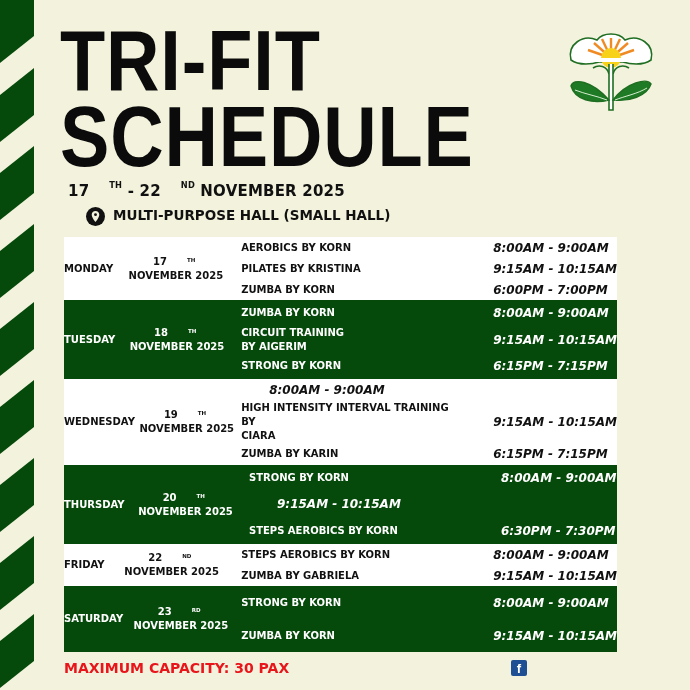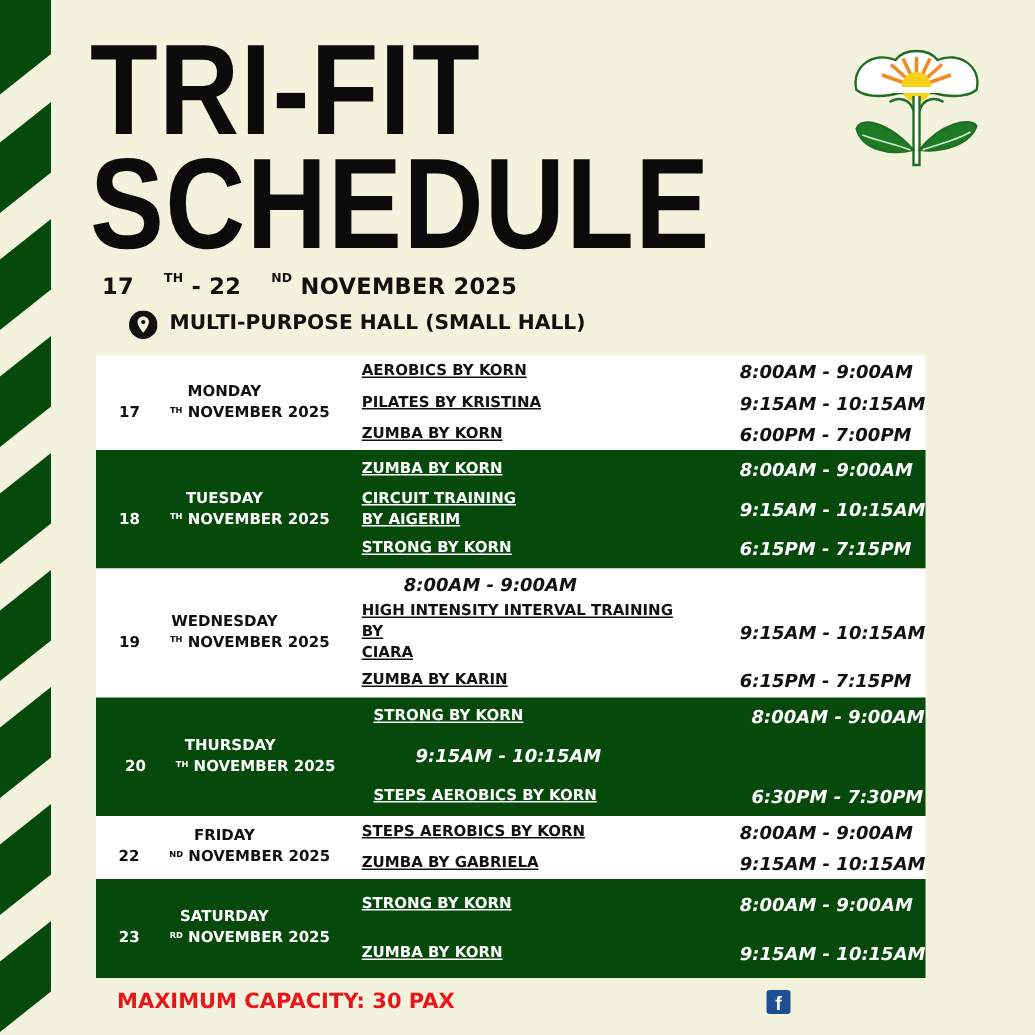--- a/index.html
+++ b/index.html
@@ -33,36 +33,36 @@
   }
   .pin { width: 19px; height: 19px; }
   .logo { position: absolute; left: 563px; top: 22px; width: 96px; height: 98px; }
   .table {
     position: absolute; left: 64px; top: 237px; width: 553px;
   }
   .block { display: flex; width: 100%; }
   .block.white { background: #ffffff; color: #111; }
   .block.green { background: #064a0b; color: #ffffff; }
   .day {
-    width: 179px; display: flex; flex-direction: column;
+    width: 179px; display: flex; flex-direction: row;
     justify-content: center; align-items: center; text-align: center;
     font-weight: 700; font-size: 10px; line-height: 14px;
   }
   .rows { flex: 1; display: flex; flex-direction: column; }
   .row { display: flex; align-items: center; flex: 1; }
   .cls {
     width: 224px; padding-left: 6px;
-    font-weight: 700; font-size: 10px; line-height: 14px; text-decoration: underline;
+    font-weight: 700; font-size: 10px; line-height: 14px;
   }
   .time {
     flex: 1; text-align: left; padding-left: 34px;
     font-weight: 700; font-size: 12px; white-space: nowrap; font-style: italic;
   }
   .cap {
-    position: absolute; left: 78px; top: 660px;
+    position: absolute; left: 64px; top: 660px;
     font-weight: 700; font-size: 14px; color: #e8161b; white-space: nowrap;
   }
   .fb {
     position: absolute; left: 511px; top: 660px;
     display: flex; align-items: center; gap: 6px;
     font-weight: 700; font-size: 14px; white-space: nowrap;
   }
   .fb-icon {
     width: 16px; height: 16px; background: #1e4e93; border-radius: 2px;
     color: #fff; font-size: 13px; font-weight: 700;

